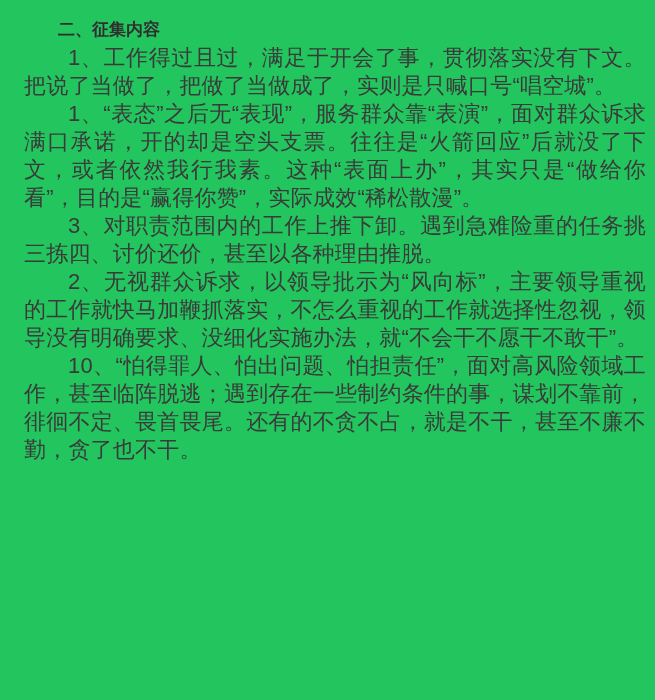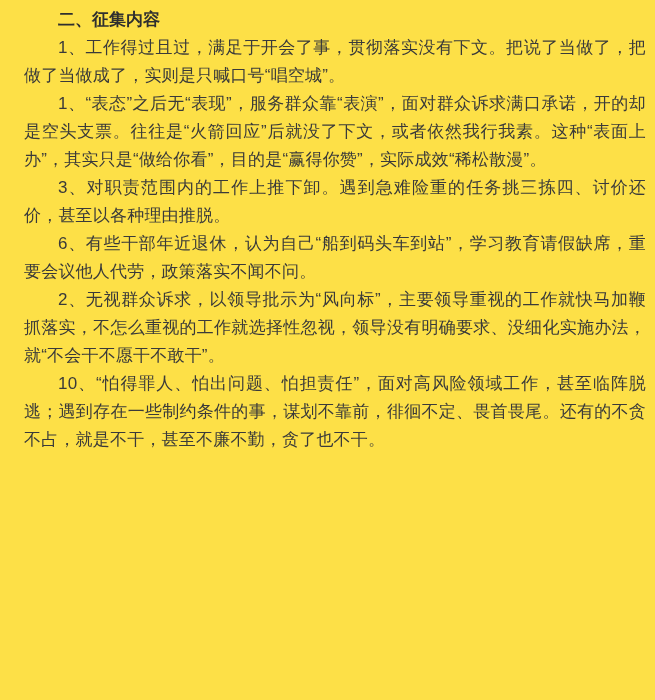--- a/index.html
+++ b/index.html
@@ -4,49 +4,48 @@
 <style>
   html, body {
     margin: 0;
     padding: 0;
     background: #ffffff;
   }
   .page {
     width: 655px;
     height: 700px;
     box-sizing: border-box;
-    padding: 6px 9px 0 24px;
+    padding: 16px 9px 0 24px;
     overflow: hidden;
-    background: #fde047;
+    background: #22c55e;
     font-family: "Liberation Sans", "DejaVu Sans", sans-serif;
     color: #3a3a3a;
   }
   .heading {
     margin: 0;
     font-size: 17px;
     line-height: 28px;
     font-weight: bold;
     color: #2f2f2f;
     text-indent: 2em;
   }
   .para {
     margin: 0;
-    font-size: 17px;
+    font-size: 22px;
     line-height: 28px;
     text-indent: 2em;
     text-align: justify;
     text-justify: inter-ideograph;
     letter-spacing: 0.2px;
     word-break: break-all;
   }
 </style>
 </head>
 <body>
 
 <div class="page">
   <h2 class="heading">二、征集内容</h2>
   <p class="para">1、工作得过且过，满足于开会了事，贯彻落实没有下文。把说了当做了，把做了当做成了，实则是只喊口号“唱空城”。</p>
   <p class="para">1、“表态”之后无“表现”，服务群众靠“表演”，面对群众诉求满口承诺，开的却是空头支票。往往是“火箭回应”后就没了下文，或者依然我行我素。这种“表面上办”，其实只是“做给你看”，目的是“赢得你赞”，实际成效“稀松散漫”。</p>
   <p class="para">3、对职责范围内的工作上推下卸。遇到急难险重的任务挑三拣四、讨价还价，甚至以各种理由推脱。</p>
-  <p class="para">6、有些干部年近退休，认为自己“船到码头车到站”，学习教育请假缺席，重要会议他人代劳，政策落实不闻不问。</p>
   <p class="para">2、无视群众诉求，以领导批示为“风向标”，主要领导重视的工作就快马加鞭抓落实，不怎么重视的工作就选择性忽视，领导没有明确要求、没细化实施办法，就“不会干不愿干不敢干”。</p>
   <p class="para">10、“怕得罪人、怕出问题、怕担责任”，面对高风险领域工作，甚至临阵脱逃；遇到存在一些制约条件的事，谋划不靠前，徘徊不定、畏首畏尾。还有的不贪不占，就是不干，甚至不廉不勤，贪了也不干。</p>
 </div>
 
 </body></html>

